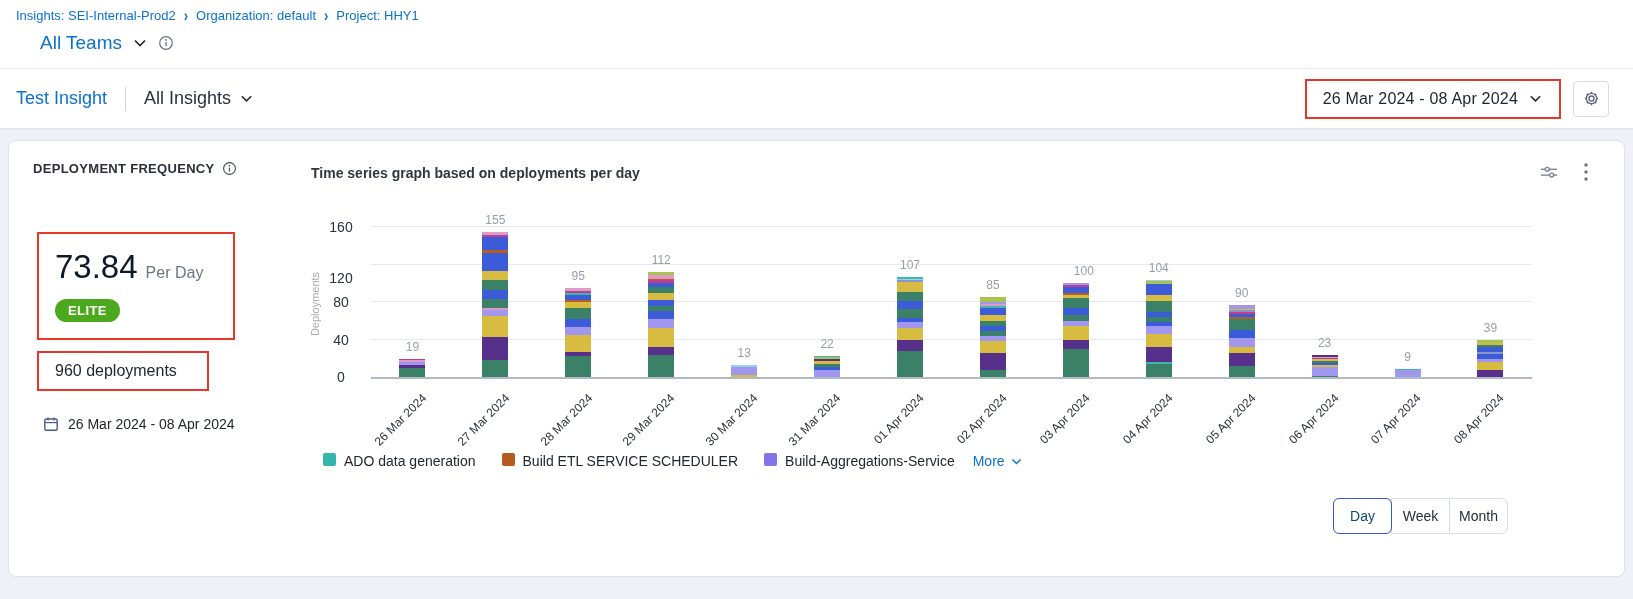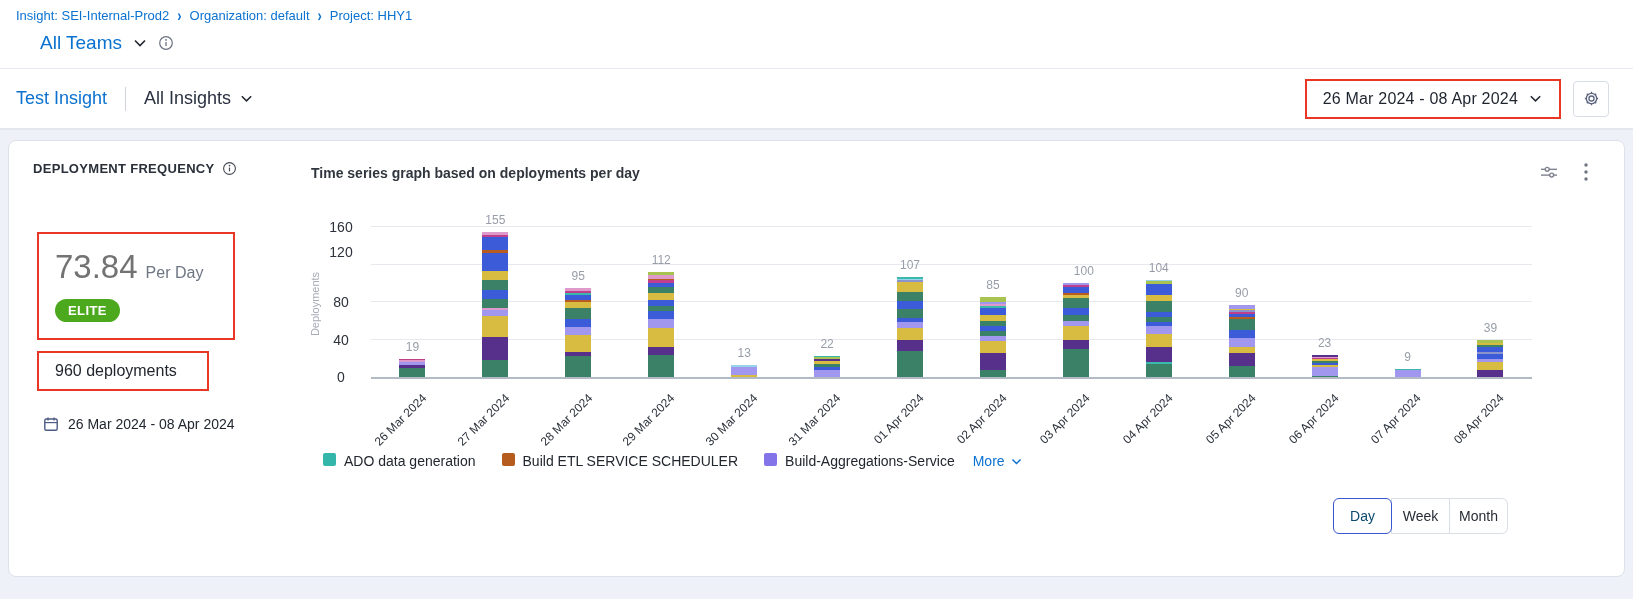--- a/index.html
+++ b/index.html
@@ -28,21 +28,21 @@
 
   
   .main { background:#eef1f8; height:469px; padding:10px 8px 0 8px; }
   .card { background:#fff; border:1px solid #dde1e9; border-radius:8px; height:437px; display:flex; padding:20px 24px 14px 24px; position:relative; }
 
   .left-panel { width:278px; flex:none; }
   .widget-title-row { display:flex; align-items:center; gap:7px; }
   .widget-title { font-size:13px; font-weight:bold; color:#2a3039; letter-spacing:.3px; }
   .stats-box { border:2px solid #ea3627; width:198px; margin:56px 0 0 4px; padding:14px 16px 16px 16px; }
   .stat-line { display:flex; align-items:baseline; gap:8px; }
-  .stat-value { font-size:33px; color:#737373; font-weight:500;text-align:center; }
+  .stat-value { font-size:33px; color:#0f172a; font-weight:500;text-align:center; }
   .stat-unit { font-size:16px; color:#6e7683; }
   .badge { display:inline-block; margin-top:13px; background:#4ca81d; color:#fff; font-size:13px; font-weight:bold; padding:4px 13px; border-radius:13px; letter-spacing:.4px; }
   .total-box { border:2px solid #ea3627; width:172px; margin:11px 0 0 4px; padding:9px 16px; }
   .total-label { font-size:16px; color:#22272f; }
   .cal-row { display:flex; align-items:center; gap:9px; margin:25px 0 0 10px; }
   .cal-date { font-size:14px; color:#22272f; }
 
   .chart-panel { flex:1; position:relative; padding-right:68px; }
   .chart-header { display:flex; align-items:flex-start; justify-content:space-between; }
   .chart-title { font-size:14px; font-weight:bold; color:#31363e; margin-top:4px; }
@@ -73,21 +73,21 @@
   .gran-btn { background:#fff; border:1px solid #d9dde5; font-size:14px; color:#272c35; padding:9px 0; width:59px; text-align:center; cursor:pointer; margin-left:-1px; font-family:"Liberation Sans",sans-serif; }
   .gran-btn:first-child { border-radius:6px 0 0 6px; margin-left:0; }
   .gran-btn:last-child { border-radius:0 6px 6px 0; }
   .gran-btn.active { color:#0c4a6e; border-color:#3a57cf; border-radius:6px; position:relative; z-index:1; }
 </style>
 </head>
 <body>
 
 <div class="header-top">
   <div class="breadcrumb">
-      <a>Insight: SEI-Internal-Prod2</a>
+      <a>Insights: SEI-Internal-Prod2</a>
       <span class="crumb-sep">›</span>
       <a>Organization: default</a>
       <span class="crumb-sep">›</span>
       <a>Project: HHY1</a>
     </div>
   <div class="team-row">
     <span class="team-name">All Teams</span>
     <svg width="16" height="16" viewBox="0 0 16 16">
         <polyline points="3,5.5 8,10.5 13,5.5" class="chev"></polyline>
       </svg>
@@ -191,21 +191,21 @@
 
       <div class="plot-wrap">
         <span class="ylabel">Deployments</span>
         <div class="plot" id="plot">
             <span class="ytick" style="bottom: 0px;">0</span>
             <div class="gridline" style="bottom: 37.5px;"></div>
             <span class="ytick" style="bottom: 37.5px;">40</span>
             <div class="gridline" style="bottom: 75px;"></div>
             <span class="ytick" style="bottom: 75px;">80</span>
             <div class="gridline" style="bottom: 112.5px;"></div>
-            <span class="ytick" style="bottom: 125px;">120</span>
+            <span class="ytick" style="bottom: 99px;">120</span>
             <div class="gridline" style="bottom: 150px;"></div>
             <span class="ytick" style="bottom: 150px;">160</span>
             <div class="bars">
               <div class="bar-cell">
                 <span class="bar-label" style="bottom: 22.8125px;">19</span>
                 <div class="bar">
                   <div class="seg" style="height: 9.375px; background: rgb(58, 129, 104);"></div>
                   <div class="seg" style="height: 2.8125px; background: rgb(87, 48, 140);"></div>
                   <div class="seg" style="height: 2.8125px; background: rgb(162, 151, 238);"></div>
                   <div class="seg" style="height: 1.875px; background: rgb(222, 154, 203);"></div>

